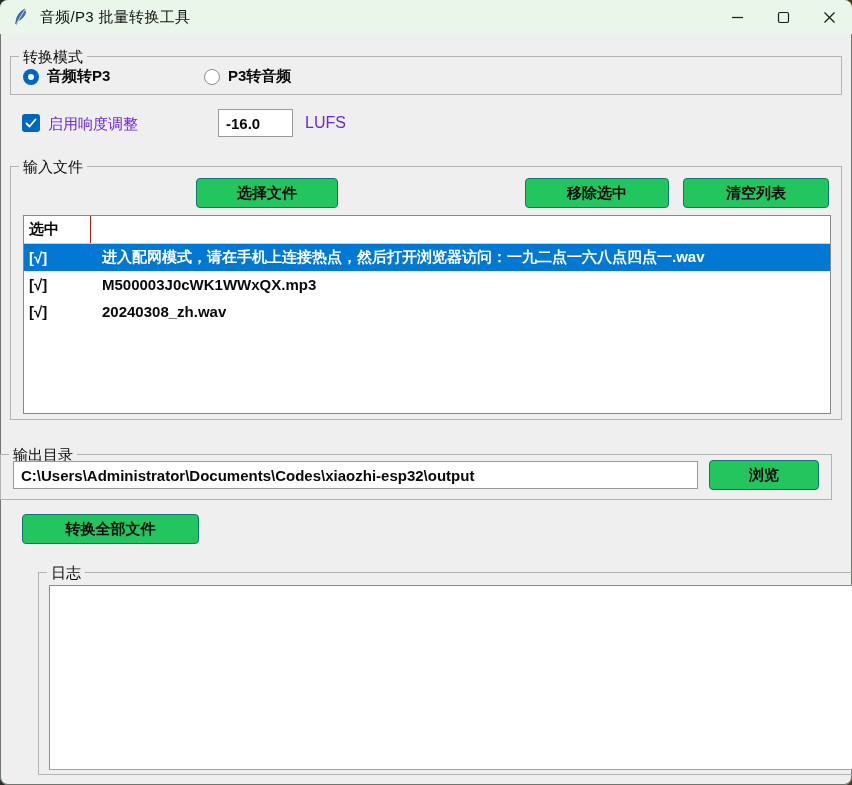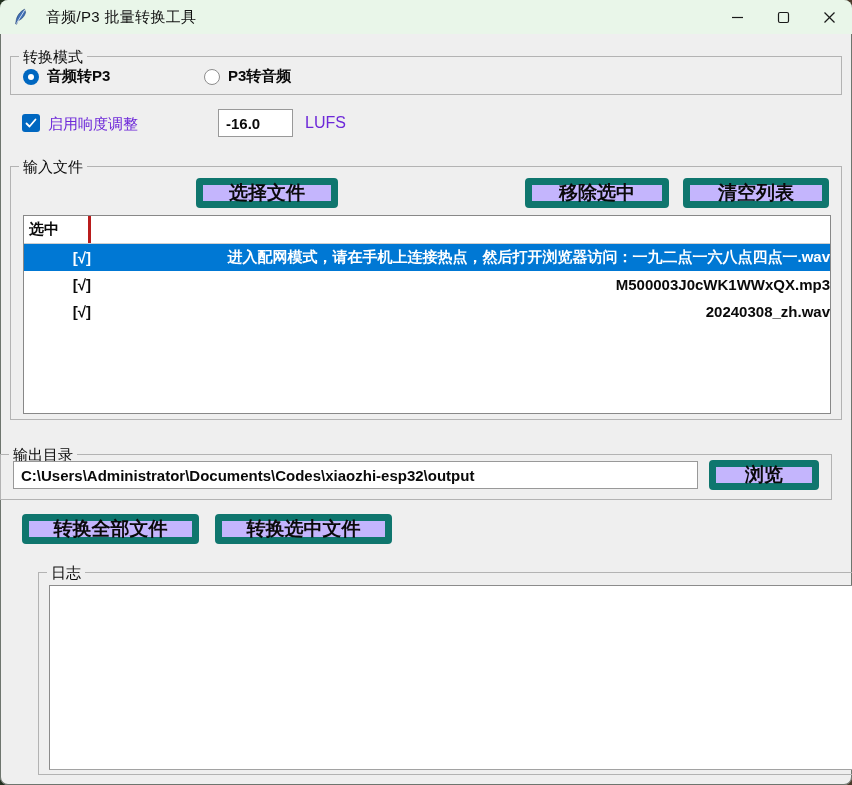--- a/index.html
+++ b/index.html
@@ -13,33 +13,33 @@
     border-radius:8px; overflow:hidden;
     background:#efefef;
     box-shadow:0 0 0 1px rgba(40,50,40,.65) inset;
   }
   
   .titlebar {
     position:absolute; left:0; top:0; width:852px; height:34px;
     background:#e9f6e9; display:flex; align-items:center;
   }
   .app-icon { width:18px; height:18px; margin-left:13px; flex:0 0 auto; }
-  .title-text { margin-left:15px; font-size:15px; color:#111; letter-spacing:.3px; }
+  .title-text { margin-left:9px; font-size:15px; color:#111; letter-spacing:.3px; }
   .win-controls { position:absolute; right:0; top:0; height:34px; display:flex; }
   .win-btn { width:46px; height:34px; display:flex; align-items:center; justify-content:center; }
   .win-btn svg { display:block; }
   
   .groupbox { position:absolute; border:1px solid #b3b3b3; }
   .gb-label {
     position:absolute; top:-10px; left:8px; background:#efefef; padding:0 4px;
     font-size:15px; font-weight:normal; color:#0a0a0a; line-height:19px; white-space:nowrap;
   }
   .btn {
-    position:absolute; background:#c4b5fd; border:7px solid #0f766e; border-radius:4px;
-    font-size:19px; font-weight:bold; color:#0a0a0a;
+    position:absolute; background:#22c55e; border:1px solid #0f766e; border-radius:4px;
+    font-size:15px; font-weight:bold; color:#0a0a0a;
     display:flex; align-items:center; justify-content:center; cursor:default; white-space:nowrap;
   }
   .entry {
     position:absolute; background:#ffffff; border:1px solid #999999;
     font-size:15px; font-weight:bold; color:#0a0a0a;
     display:flex; align-items:center; padding:0 7px; white-space:nowrap; overflow:hidden;
   }
   .label { position:absolute; font-size:15px; font-weight:normal; color:#6d28d9; white-space:nowrap; }
   
   .radio-row { position:absolute; display:flex; align-items:center; }
@@ -55,21 +55,21 @@
   .checkbox {
     position:absolute; width:18px; height:18px; border-radius:3px; background:#0067c0;
     display:flex; align-items:center; justify-content:center;
   }
   
   .ftable {
     position:absolute; background:#ffffff; border:1px solid #888888; overflow:hidden;
   }
   .thead { display:flex; height:28px; align-items:stretch; border-bottom:1px solid #cfcfcf;
     font-size:15px; font-weight:bold; color:#0a0a0a; }
-  .th-sel { width:67px; padding-left:5px; display:flex; align-items:center; border-right:3px solid #b91c1c; }
+  .th-sel { width:67px; padding-left:5px; display:flex; align-items:center; border-right:1px solid #b91c1c; }
   .th-name { flex:1; padding-left:11px; display:flex; align-items:center; }
   .trow { display:flex; height:27px; align-items:center; font-size:15px; font-weight:bold; color:#0a0a0a; }
   .trow.selected { background:#0078d4; color:#ffffff; }
   .td-sel { width:67px; padding-left:5px; flex:0 0 auto; }
   .td-name { flex:1; padding-left:11px; white-space:nowrap; overflow:hidden; }
   
   .logarea {
     position:absolute; background:#ffffff;
     border:1px solid #a2a2a2; border-left-color:#8b8b8b; border-top-color:#8b8b8b;
     font-size:14px;
@@ -120,21 +120,21 @@
 
   <div class="checkbox" style="left:22px; top:114px;">
     <svg width="12" height="12" viewBox="0 0 12 12">
       <polyline points="1.5,6.5 4.5,9.5 10.5,2.5" fill="none" stroke="#ffffff" stroke-width="1.8" stroke-linecap="round" stroke-linejoin="round"></polyline>
     </svg>
   </div>
   <span class="label" style="left:48px; top:115px;">启用响度调整</span>
   <div class="entry" style="left:218px; top:109px; width:75px; height:28px;">-16.0</div>
   <span class="label" style="left:305px; top:114px; font-size:16px;">LUFS</span>
 
-  <div class="groupbox" style="left:10px; top:166px; width:832px; height:254px;text-align:right;">
+  <div class="groupbox" style="left:10px; top:166px; width:832px; height:254px;">
     <span class="gb-label">输入文件</span>
 
     <div class="btn" style="left:185px; top:11px; width:142px; height:30px;">选择文件</div>
     <div class="btn" style="left:514px; top:11px; width:144px; height:30px;">移除选中</div>
     <div class="btn" style="left:672px; top:11px; width:146px; height:30px;">清空列表</div>
 
     <div class="ftable" style="left:12px; top:48px; width:808px; height:199px;">
       <div class="thead">
         <div class="th-sel">选中</div>
       </div>
@@ -153,20 +153,19 @@
     </div>
   </div>
 
   <div class="groupbox" style="left:0; top:454px; width:832px; height:46px;">
     <span class="gb-label">输出目录</span>
     <div class="entry" style="left:12px; top:6px; width:685px; height:28px;">C:\Users\Administrator\Documents\Codes\xiaozhi-esp32\output</div>
     <div class="btn" style="left:708px; top:5px; width:110px; height:30px;">浏览</div>
   </div>
 
   <div class="btn" style="left:22px; top:514px; width:177px; height:30px;">转换全部文件</div>
-  <div class="btn" style="left:215px; top:514px; width:177px; height:30px;">转换选中文件</div>
 
   <div class="groupbox" style="left:10px; top:572px; width:832px; height:203px;margin-left:28px;">
     <span class="gb-label">日志</span>
     <div class="logarea" style="left:10px; top:12px; width:818px; height:185px;"></div>
   </div>
 
 </div>
 
 </body></html>

